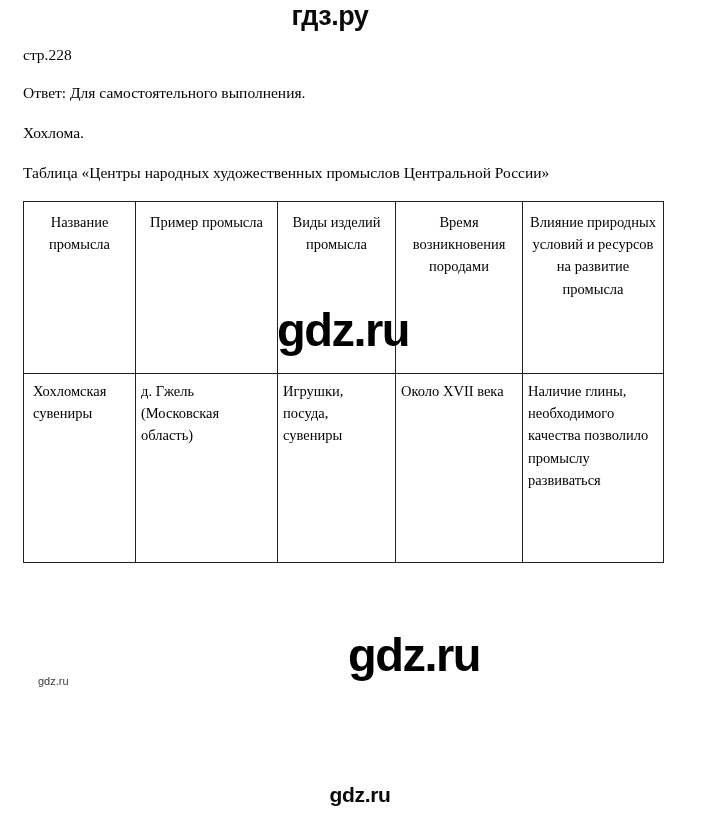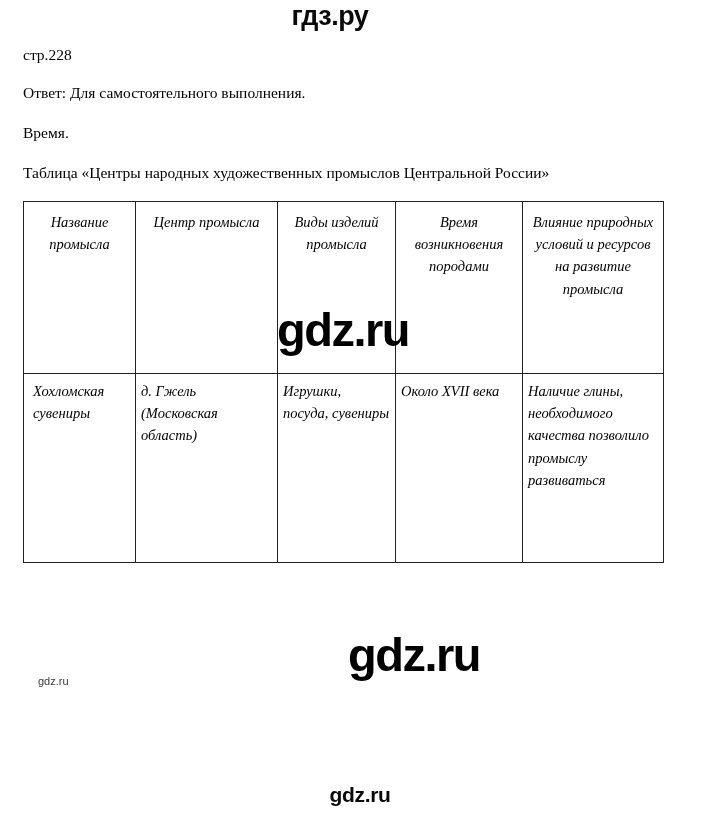--- a/index.html
+++ b/index.html
@@ -62,21 +62,20 @@
     margin-top: 6px;
   }
   table.promysly td,
   table.promysly th {
     border: 1px solid #222222;
     vertical-align: top;
     padding: 6px 5px 4px 5px;
     font-size: 14.5px;
     line-height: 1.52;
     font-weight: normal;
-    font-style: italic;
   }
   table.promysly thead th {
     text-align: center;
     padding-top: 9px;
   }
   table.promysly tbody td {
     text-align: left;
   }
 
   col.c1 { width: 112px; }
@@ -134,36 +133,36 @@
 <body>
 
 <div class="site-logo">гдз.ру</div>
 
 <div class="doc">
 
   <p class="para tight">стр.228</p>
 
   <p class="para">Ответ: Для самостоятельного выполнения.</p>
 
-  <p class="para">Время.</p>
+  <p class="para">Хохлома.</p>
 
   <p class="table-caption">Таблица «Центры народных художественных промыслов Центральной России»</p>
 
   <table class="promysly">
     <colgroup>
       <col class="c1">
         <col class="c2">
         <col class="c3">
         <col class="c4">
         <col class="c5">
     </colgroup>
     <thead>
       <tr class="header-row">
         <th>Название промысла</th>
-        <th>Центр промысла</th>
+        <th>Пример промысла</th>
         <th>Виды изделий промысла</th>
         <th>Время возникновения породами</th>
         <th>Влияние природных условий и ресурсов на развитие промысла</th>
       </tr>
     </thead>
     <tbody>
       <tr class="data-row-1">
         <td>
             <span class="cell-indent">Хохломская сувениры</span>
           </td>

